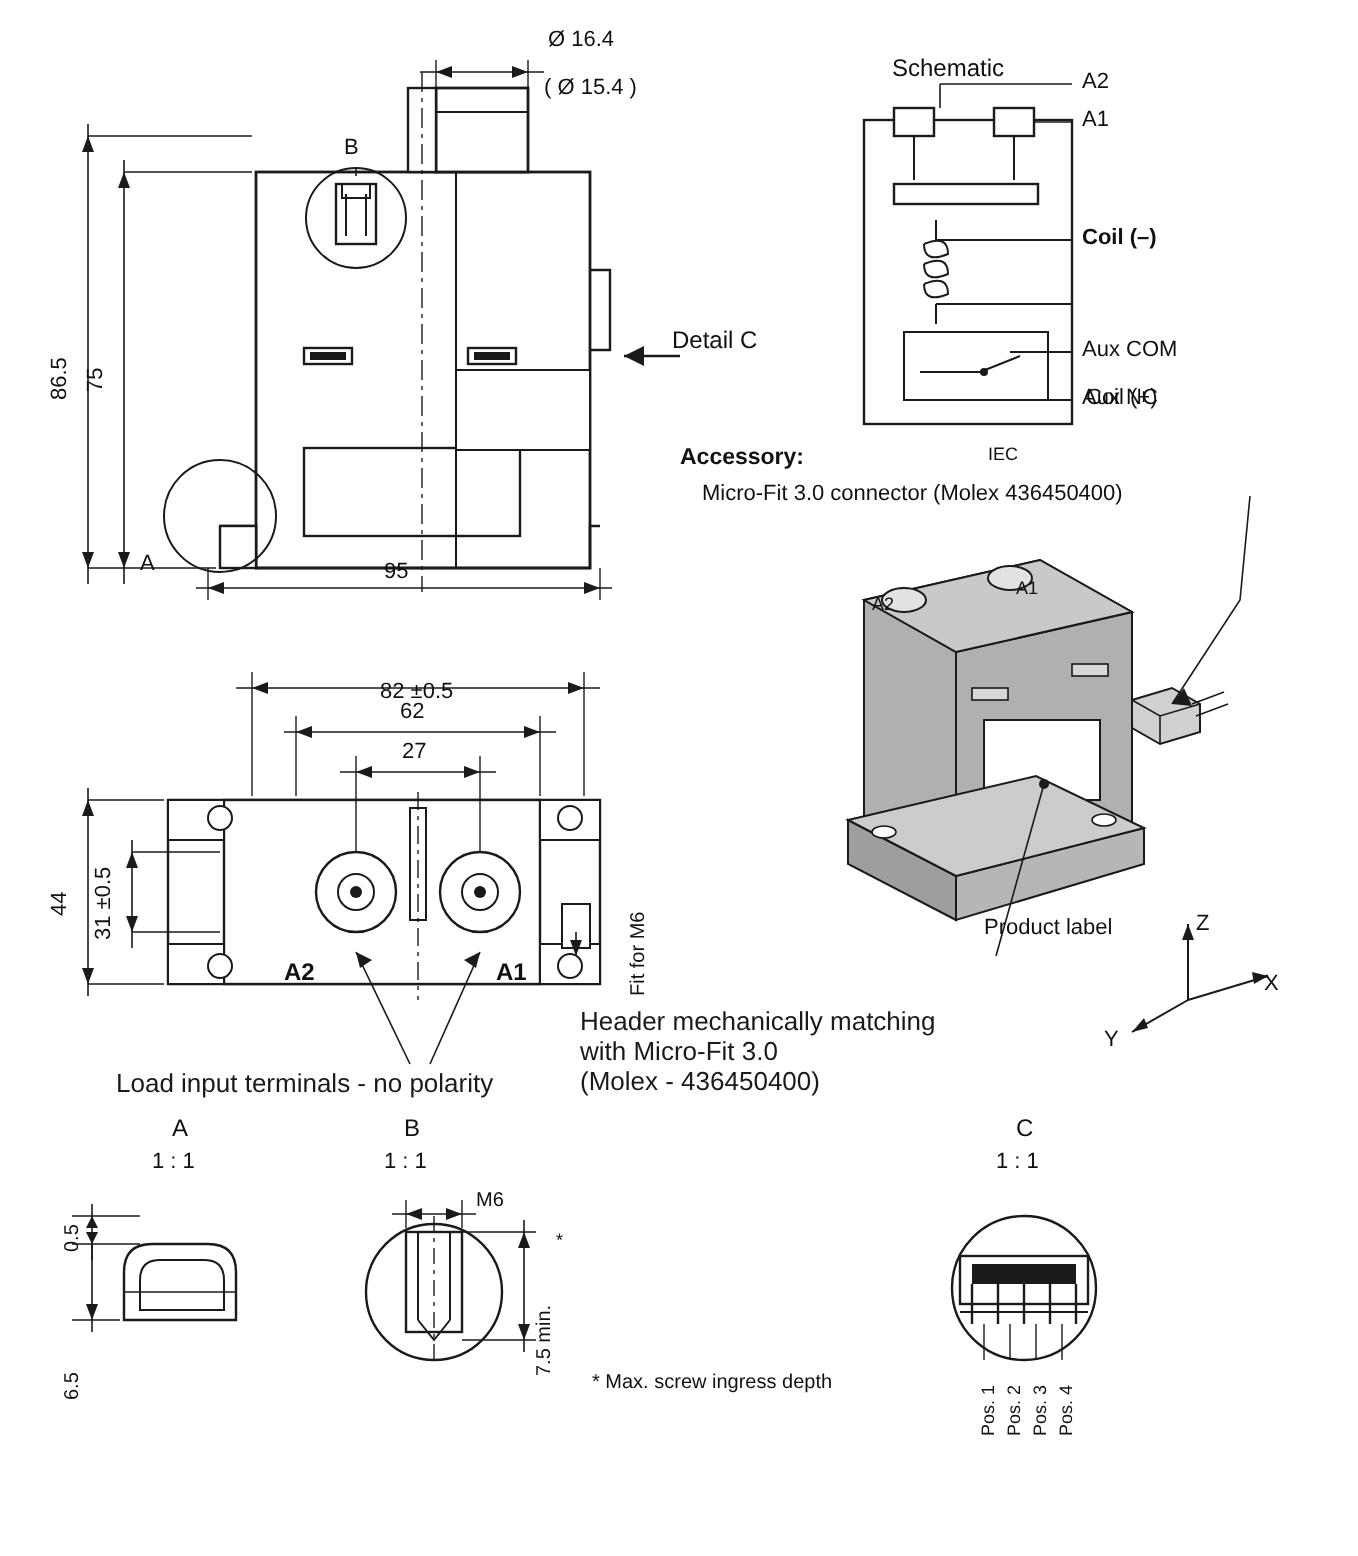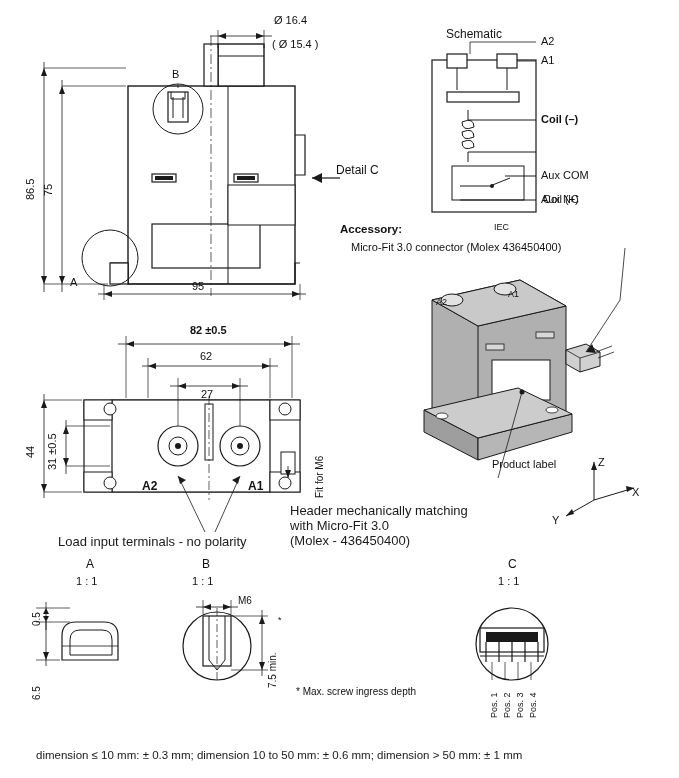--- a/index.html
+++ b/index.html
@@ -331,23 +331,23 @@
 
   <div class="lbl bold" style="left:340px; top:223px; font-size:11.5px;">Accessory:</div>
   <div class="lbl" style="left:351px; top:241px;">Micro-Fit 3.0 connector (Molex 436450400)</div>
   <div class="lbl tiny" style="left:436px; top:296px;">A2</div>
   <div class="lbl tiny" style="left:508px; top:288px;">A1</div>
   <div class="lbl" style="left:492px; top:458px;">Product label</div>
   <div class="lbl" style="left:632px; top:486px;">X</div>
   <div class="lbl" style="left:552px; top:514px;">Y</div>
   <div class="lbl" style="left:598px; top:456px;">Z</div>
 
-  <div class="lbl" style="left:190px; top:324px;font-weight:bold;">82 ±0.5</div>
+  <div class="lbl" style="left:190px; top:340px;">82 ±0.5</div>
   <div class="lbl" style="left:200px; top:350px;">62</div>
-  <div class="lbl" style="left:201px; top:388px;">27</div>
+  <div class="lbl" style="left:201px; top:370px;">27</div>
   <div class="lbl rot90" style="left:24px; top:458px;">44</div>
   <div class="lbl rot90" style="left:46px; top:470px;">31 ±0.5</div>
   <div class="lbl bold" style="left:142px; top:480px; font-size:12px;">A2</div>
   <div class="lbl bold" style="left:248px; top:480px; font-size:12px;">A1</div>
   <div class="lbl rot90 small" style="left:313px; top:498px;">Fit for M6</div>
   <div class="note" style="left:58px; top:534px;">Load input terminals - no polarity</div>
   <div class="note" style="left:290px; top:503px;">Header mechanically matching
 with Micro-Fit 3.0
 (Molex - 436450400)</div>
 
@@ -363,15 +363,14 @@
   <div class="lbl tiny" style="left:278px; top:614px;">*</div>
   <div class="lbl small" style="left:296px; top:685px;">* Max. screw ingress depth</div>
 
   <div class="lbl" style="left:508px; top:558px; font-size:12px;">C</div>
   <div class="lbl" style="left:498px; top:575px;">1 : 1</div>
   <div class="lbl rot90 tiny" style="left:488px; top:718px;">Pos. 1</div>
   <div class="lbl rot90 tiny" style="left:501px; top:718px;">Pos. 2</div>
   <div class="lbl rot90 tiny" style="left:514px; top:718px;">Pos. 3</div>
   <div class="lbl rot90 tiny" style="left:527px; top:718px;">Pos. 4</div>
 
-  <div class="note" style="left:36px; top:748px; font-size:11.5px;">dimension ≤ 10 mm: ± 0.3 mm; dimension 10 to 50 mm: ± 0.6 mm; dimension &gt; 50 mm: ± 1 mm</div>
 
 </div>
 
 </body></html>

